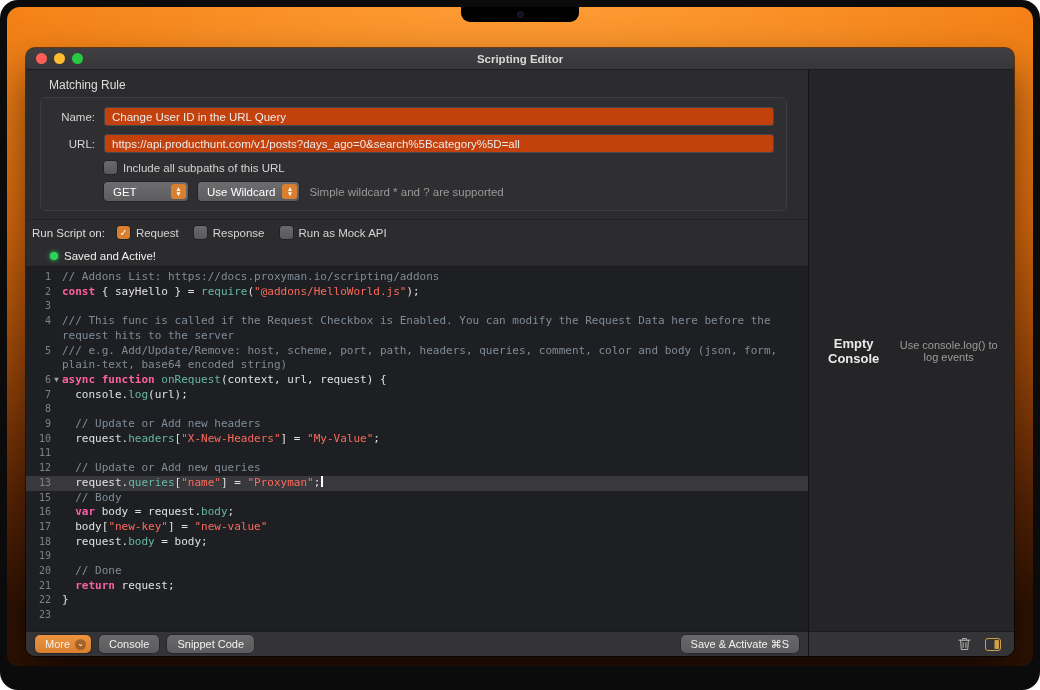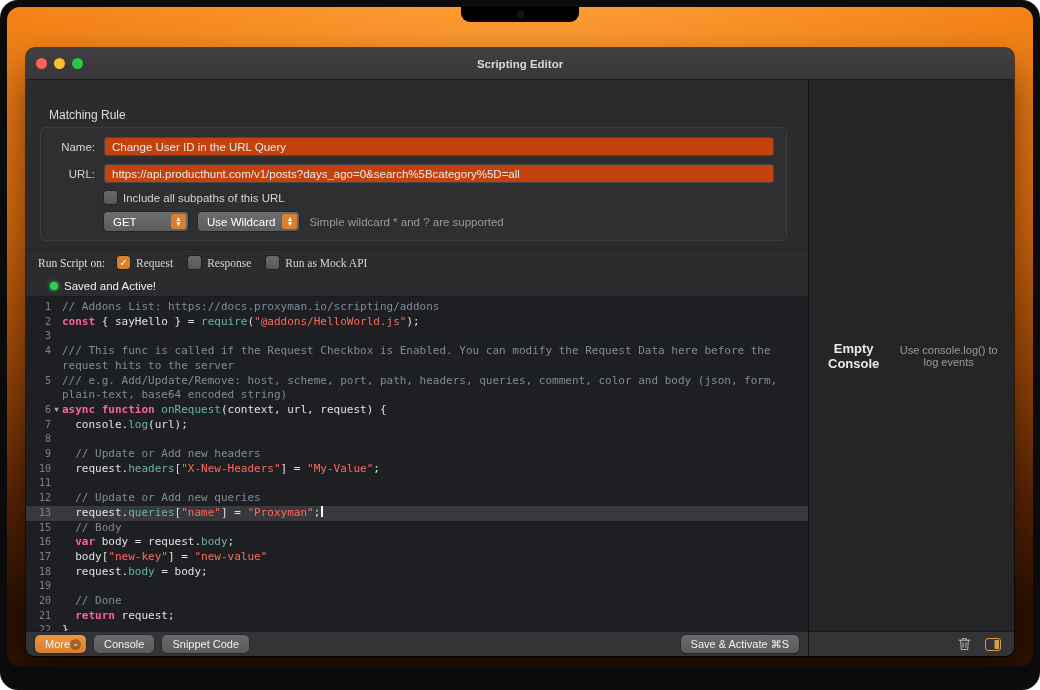--- a/index.html
+++ b/index.html
@@ -9,49 +9,49 @@
   .device { position:relative; width:1040px; height:690px; background:#0b0b0c; border-radius:18px; overflow:hidden; }
   .screen { position:absolute; left:7px; top:7px; right:7px; bottom:24px; border-radius:13px 13px 11px 11px; overflow:hidden;
             background: radial-gradient(145% 105% at 50% -8%, #ffa23a 0%, #f58318 34%, #d96a0e 52%, #a24a08 68%, #5f2605 85%, #2f1202 100%); }
   .notch { position:absolute; left:50%; top:0; transform:translateX(-50%); width:118px; height:15px; background:#000; border-radius:0 0 9px 9px; display:flex; align-items:center; justify-content:center; }
   .cam { width:5px; height:5px; border-radius:50%; background:#101024; box-shadow:0 0 0 1px #1c1c1c; }
   .watermark { position:absolute; bottom:3px; left:0; width:100%; text-align:center; color:#f4f4f4; font-size:13.5px; font-weight:bold; letter-spacing:.2px; }
 
   
   .window { position:absolute; left:19px; top:41px; width:988px; height:608px; display:flex; flex-direction:column;
             background:#2c2c2e; border-radius:9px; overflow:hidden; box-shadow:0 22px 46px rgba(0,0,0,.55), 0 0 0 1px rgba(0,0,0,.55); }
-  .titlebar { flex:none; height:32px; position:relative; background:linear-gradient(#404042,#373739); border-bottom:1px solid #1e1e1e; display:flex; align-items:center; justify-content:center; }
+  .titlebar { flex:none; height:22px; position:relative; background:linear-gradient(#404042,#373739); border-bottom:1px solid #1e1e1e; display:flex; align-items:center; justify-content:center; }
   .traffic { position:absolute; left:10px; top:0; height:100%; display:flex; align-items:center; gap:7px; }
   .tl { width:11px; height:11px; border-radius:50%; display:inline-block; }
   .tl.red { background:#ff5f57; } .tl.yellow { background:#febc2e; } .tl.green { background:#28c840; }
   .win-title { font-size:11.5px; font-weight:600; color:#d8d8d8; }
 
   .win-body { flex:1; display:flex; min-height:0; }
-  .left-col { flex:none; width:782px; display:flex; flex-direction:column; min-height:0; background:#2c2c2e;margin-top:20px; }
+  .left-col { flex:none; width:782px; display:flex; flex-direction:column; min-height:0; background:#2c2c2e; }
   .right-col { flex:1; display:flex; flex-direction:column; border-left:1px solid #141414; background:#252527; }
 
   
   .form-area { flex:none; padding:6px 21px 8px 14px; }
   .section-label { font-size:12px; color:#dddddd; margin:2px 0 5px 9px; }
   .group-box { border:1px solid #3e3e40; border-radius:6px; padding:9px 12px 8px 10px; background:rgba(255,255,255,.015); }
   .form-row { display:flex; align-items:center; margin-bottom:8px; }
   .form-row:last-child { margin-bottom:1px; }
   .field-label { flex:none; width:44px; text-align:right; font-size:11.5px; color:#d6d6d6; margin-right:9px; }
   .text-field { flex:1; height:19px; background:#c2410c; border:1px solid #48484a; border-radius:3px; display:flex; align-items:center; padding:0 7px; font-size:11.5px; color:#ebebeb; white-space:nowrap; overflow:hidden;text-align:right; }
   .popup { height:19px; display:inline-flex; align-items:center; background:linear-gradient(#6d6d70,#5d5d60); border-radius:4px; padding:0 2px 0 9px; font-size:11.5px; color:#fff; box-shadow:0 0 0 .5px rgba(0,0,0,.45); margin-right:10px; }
   .popup.method { width:84px; justify-content:space-between; }
   .popup-chevrons { width:15px; height:15px; margin-left:7px; border-radius:3px; background:var(--accent,#d97f2f); display:flex; flex-direction:column; align-items:center; justify-content:center; line-height:4.5px; font-size:6.5px; color:#fff; }
   .hint { font-size:11.5px; color:#9a9a9a; }
   .chk-row { display:inline-flex; align-items:center; gap:6px; }
   .chk { width:13px; height:13px; border-radius:3px; background:linear-gradient(#6a6a6d,#58585b); box-shadow:0 0 0 .5px rgba(0,0,0,.5); display:flex; align-items:center; justify-content:center; font-size:9.5px; color:#fff; }
   .chk.checked { background:var(--accent,#d97f2f); }
   .chk-label { font-size:11.5px; color:#d4d4d4; }
 
   
-  .runscript-row { flex:none; height:26px; display:flex; align-items:center; gap:12px; padding-left:12px; border-top:1px solid #232325; font-size:11.5px; color:#dddddd;font-family:Liberation Serif, serif; }
+  .runscript-row { flex:none; height:26px; display:flex; align-items:center; gap:12px; padding-left:6px; border-top:1px solid #232325; font-size:11.5px; color:#dddddd; }
   .run-options { display:flex; align-items:center; gap:15px; }
   .status-row { flex:none; height:22px; display:flex; align-items:center; gap:6px; padding-left:24px; border-bottom:1px solid #1b1b1d; }
   .status-dot { width:8px; height:8px; border-radius:50%; background:var(--status-green,#30d158); box-shadow:0 0 4px var(--status-green,#30d158); }
   .status-text { font-size:11.5px; color:#efefef; }
 
   
   .editor { flex:1; min-height:0; overflow:hidden; background:#1e1f22; padding-top:3px; font-family:"DejaVu Sans Mono", monospace; font-size:11px; line-height:14.7px; }
   .code-line { display:flex; min-height:14.7px; }
   .code-line.active { background:#39393d; }
   .gutter { flex:none; width:36px; display:flex; color:#818181; font-size:10px; }
@@ -60,21 +60,21 @@
   .code { flex:1; white-space:pre-wrap; word-break:break-word; color:var(--pl,#dfe0e1); padding-right:12px; }
   .tok-kw { color:var(--kw,#fc5fa3); font-weight:bold; }
   .tok-str { color:var(--str,#fc6a5d); }
   .tok-com { color:var(--com,#7f8c98); }
   .tok-fn { color:var(--fn,#67b7a4); }
   .tok-pl { color:var(--pl,#dfe0e1); }
   .caret { display:inline-block; width:2px; height:11px; background:#ffffff; vertical-align:-1px; margin-left:1px; }
 
   
   .toolbar { flex:none; height:25px; background:#343436; border-top:1px solid #1b1b1d; display:flex; align-items:center; gap:8px; padding:0 9px; }
-  .tb-btn { height:18px; padding:0 10px; border:none; border-radius:5px; background:linear-gradient(#69696c,#5b5b5e); box-shadow:0 0 0 .5px rgba(0,0,0,.45); color:#f2f2f2; font-size:11px; font-family:"Liberation Sans", sans-serif; display:inline-flex; align-items:center; }
+  .tb-btn { height:18px; padding:0 10px; border:none; border-radius:5px; background:linear-gradient(#69696c,#5b5b5e); box-shadow:0 0 0 .5px rgba(0,0,0,.45); color:#f2f2f2; font-size:11px; font-family:"Liberation Sans", sans-serif; display:inline-flex; align-items:center; gap:5px; }
   .tb-btn.more { background:linear-gradient(#ec9440, var(--accent,#d97f2f)); padding-right:5px; }
   .more-chev { width:11px; height:11px; border-radius:50%; background:rgba(0,0,0,.28); display:flex; align-items:center; justify-content:center; font-size:8px; line-height:1; color:#fff; }
   .tb-spacer { flex:1; }
 
   
   .console-empty { flex:1; display:flex; flex-direction:row; align-items:center; justify-content:center; gap:5px; text-align:center; padding:0 10px; }
   .console-title { font-size:13px; font-weight:600; color:#eaeaea; }
   .console-sub { font-size:11px; color:#9b9b9b; }
   .right-toolbar { justify-content:flex-end; gap:14px; padding-right:13px; }
   .icon-btn { display:inline-flex; align-items:center; }

